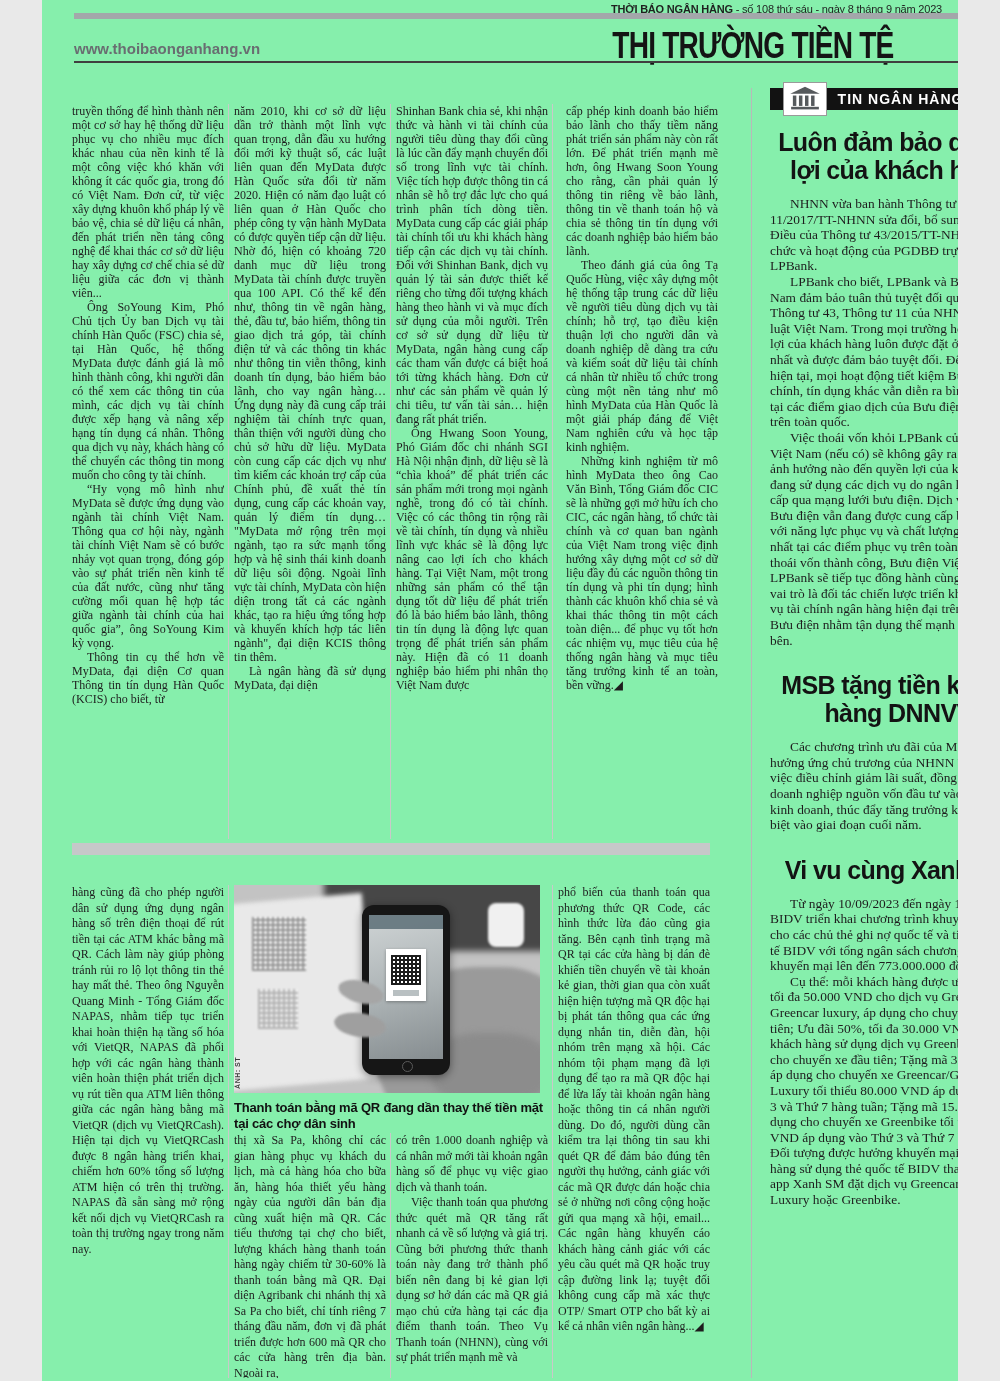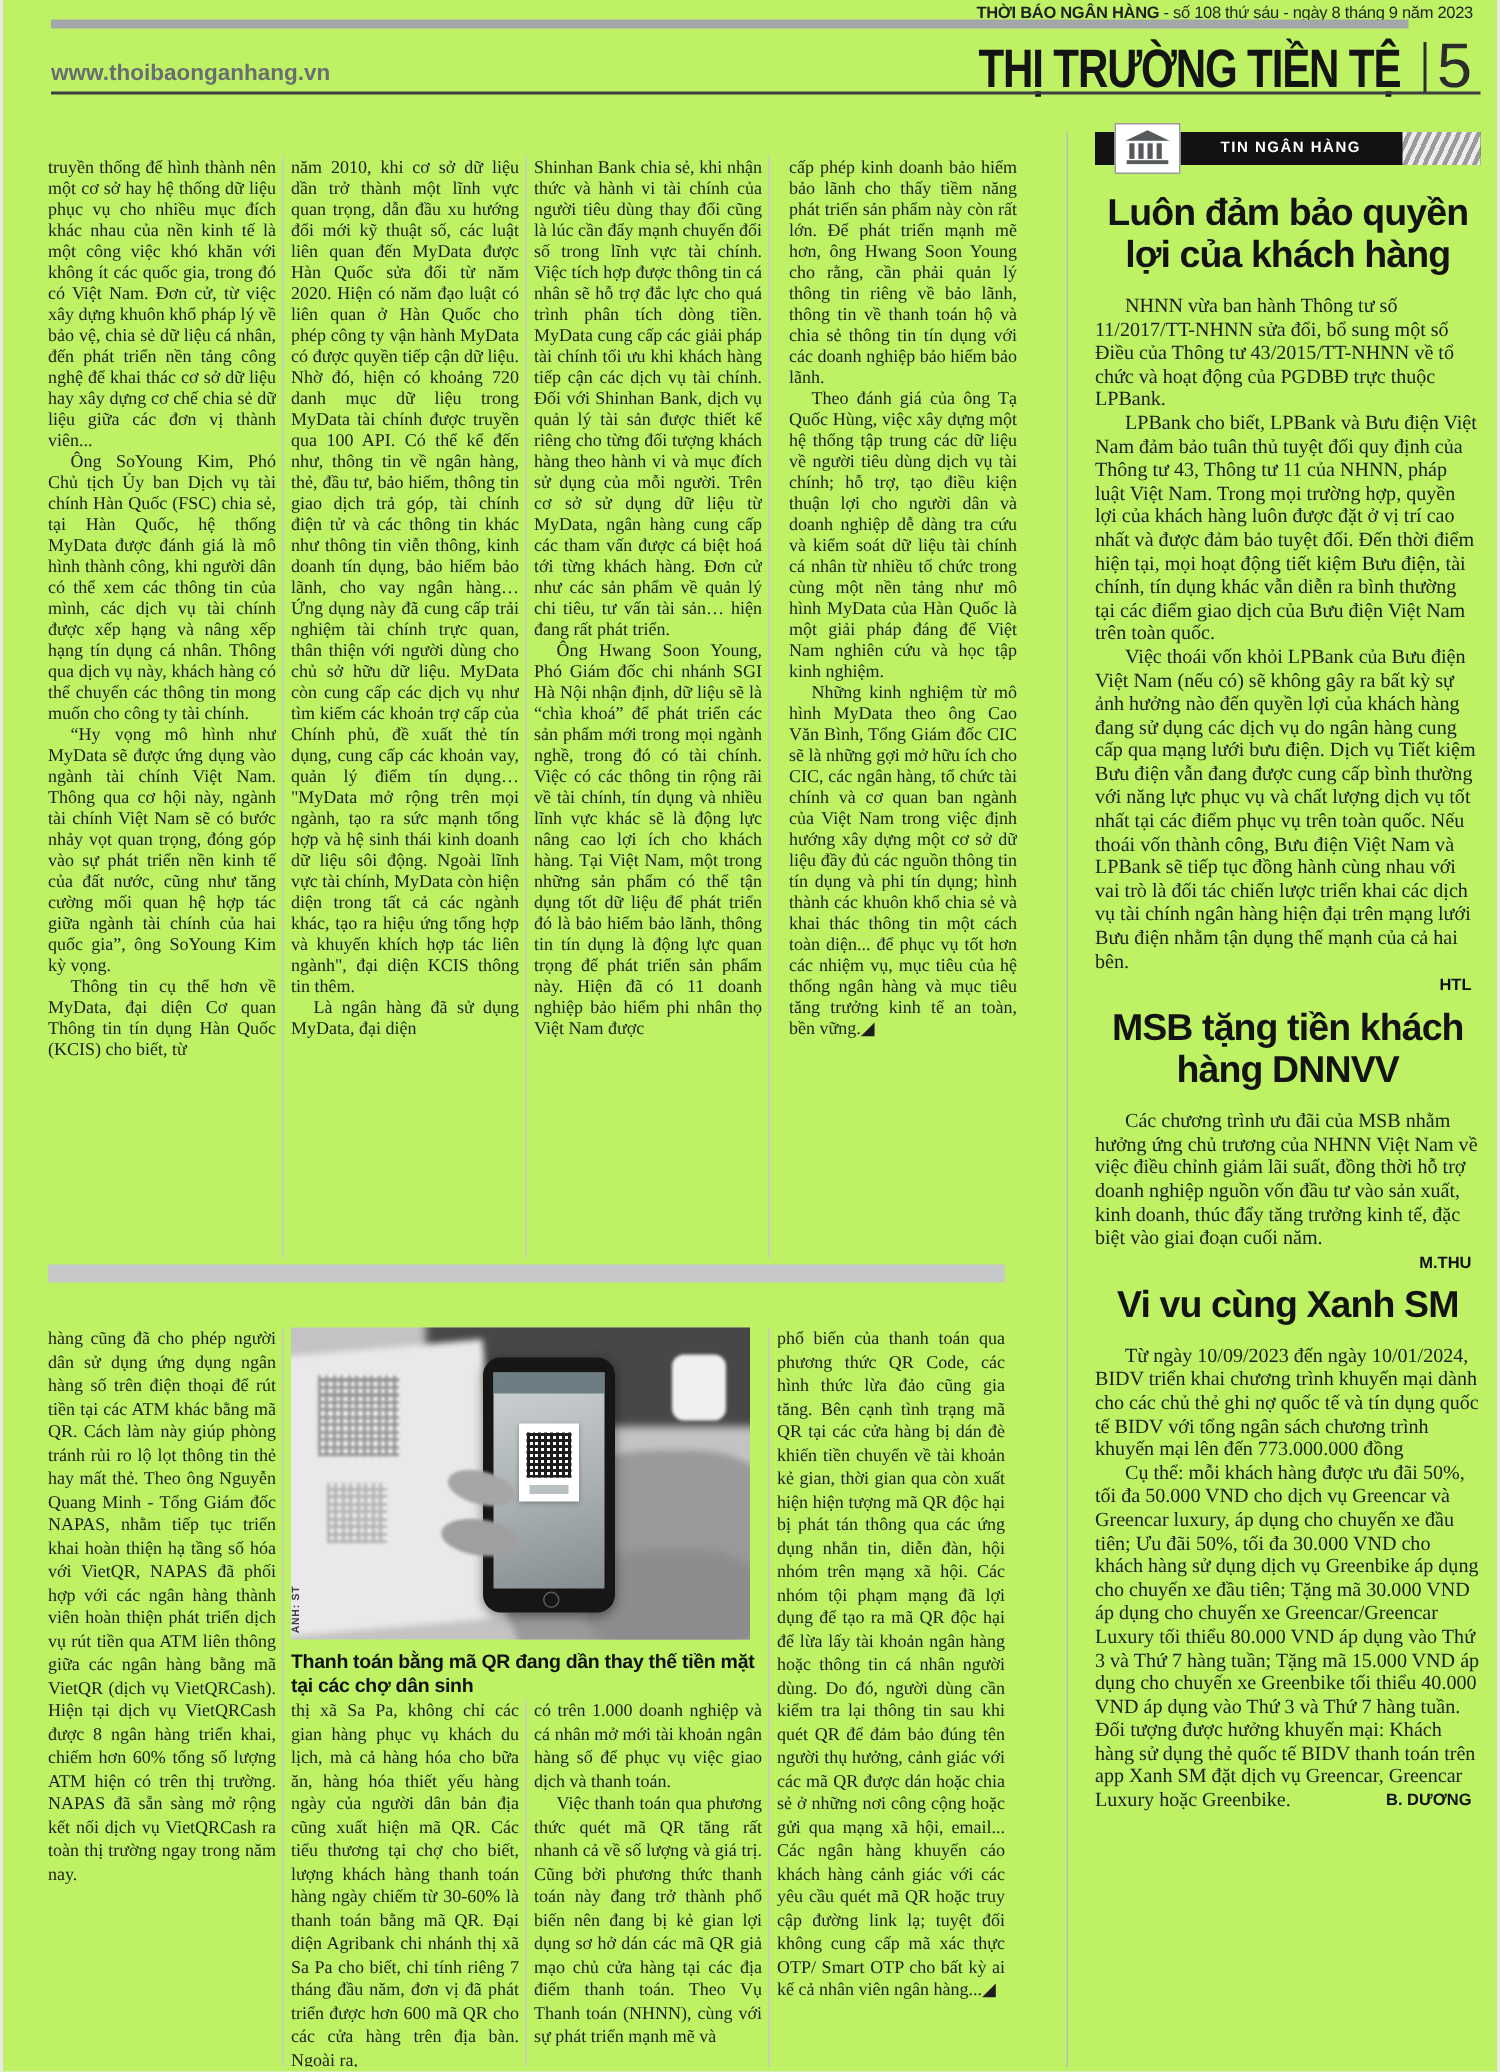--- a/index.html
+++ b/index.html
@@ -1,16 +1,16 @@
 <!DOCTYPE html>
 <html><head>
 <meta charset="utf-8">
 <style>
   html,body{margin:0;padding:0;background:#e9e9e9;}
-  .page{position:relative;width:996px;height:1381px;background:#bef264;margin:0 auto;
+  .page{position:relative;width:916px;height:1381px;background:#86efac;margin:0 auto;
         font-family:"Liberation Serif","DejaVu Serif",serif;color:#1d1d1d;overflow:hidden;}
 
   
   .topmeta{position:absolute;top:3px;right:16px;font-family:"Liberation Sans",sans-serif;
            font-size:11px;color:#1f1f1f;letter-spacing:-0.2px;}
   .topmeta .b{font-weight:700;}
   .graybar{position:absolute;left:32px;top:13px;width:905px;height:6px;background:#a3a7aa;}
   .website{position:absolute;left:32px;top:40px;font-family:"Liberation Sans",sans-serif;
            font-weight:700;font-size:15px;color:#696d71;}
   .section-title{position:absolute;right:64px;top:25px;font-family:"Liberation Sans",sans-serif;
@@ -68,21 +68,21 @@
   .ph-credit{position:absolute;left:0;bottom:4px;writing-mode:vertical-rl;transform:rotate(180deg);
              font-family:"Liberation Sans",sans-serif;font-size:7px;font-weight:700;color:#3c3c3c;letter-spacing:.5px;}
   .caption{position:absolute;left:192px;top:1100px;width:312px;font-family:"Liberation Sans",sans-serif;
            font-weight:700;font-size:13px;line-height:16px;color:#111;letter-spacing:-0.2px;}
 
   
   .band{position:absolute;left:728px;top:88px;width:257px;height:22px;background:#121212;}
   .band-icon{position:absolute;left:13px;top:-6px;width:42px;height:32px;background:#fff;
              border:1px solid #9a9a9a;display:flex;align-items:center;justify-content:center;}
   .band-label{position:absolute;left:58px;right:54px;top:0;height:22px;color:#fff;
-              font-family:"Liberation Sans",sans-serif;font-weight:700;font-size:10px;line-height:22px;
+              font-family:"Liberation Sans",sans-serif;font-weight:700;font-size:14px;line-height:22px;
               text-align:center;letter-spacing:1px;}
   .band-stripes{position:absolute;right:0;top:0;width:52px;height:22px;
               background:repeating-linear-gradient(115deg,#ececec 0 3px,#9b9b9b 3px 6px);}
   .sidebar{position:absolute;left:728px;top:120px;width:257px;height:1258px;overflow:hidden;}
   .sb-title{font-family:"Liberation Sans",sans-serif;font-weight:800;font-size:25px;line-height:28px;
             text-align:center;letter-spacing:-0.6px;color:#131313;margin:8px 0 12px;}
   .sb-body p{font-size:13.4px;line-height:15.6px;text-indent:20px;}
   .sb-byline{font-family:"Liberation Sans",sans-serif;font-weight:700;font-size:11px;text-align:right;
              margin:3px 6px 6px 0;color:#101010;}
   .sb-art.inline-by .sb-byline{margin-top:-14px;}

